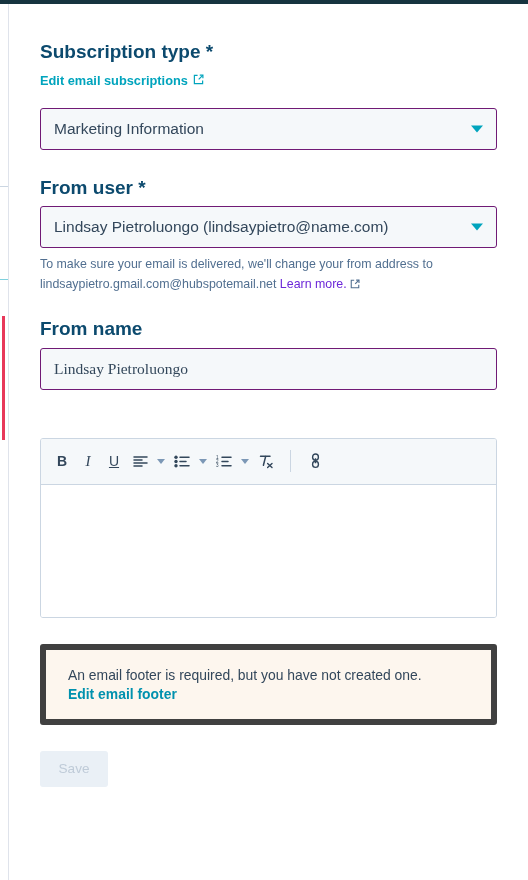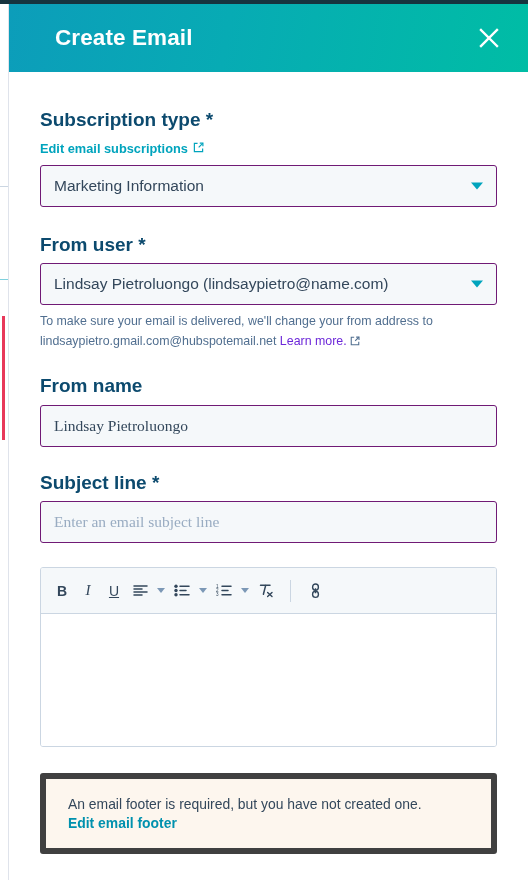--- a/index.html
+++ b/index.html
@@ -118,21 +118,21 @@
   }
 
   .sublink {
     display: inline-flex;
     align-items: center;
     gap: 5px;
     font-size: 12.8px;
     font-weight: 700;
     color: #00a4bd;
     text-decoration: none;
-    margin-bottom: 9px;
+    margin-bottom: 20px;
     cursor: pointer;
   }
 
   .ext-icon { display: inline-block; vertical-align: -1px; }
 
   
   .select-wrap {
     position: relative;
     width: 100%;
   }
@@ -280,28 +280,20 @@
 
 <div id="page-behind"></div>
 <div id="behind-rule-1"></div>
 <div id="behind-rule-2"></div>
 <div id="behind-accent"></div>
 <div id="panel-left-border"></div>
 <div id="behind-topbar"></div>
 
 <div id="modal">
 
-  <div id="modal-header">
-    <div id="modal-title">Create Email</div>
-    <div id="close-btn">
-      <svg width="22" height="22" viewBox="0 0 22 22" aria-hidden="true">
-        <path d="M3 3 L19 19 M19 3 L3 19" stroke="#ffffff" stroke-width="2.4" stroke-linecap="square" fill="none"></path>
-      </svg>
-    </div>
-  </div>
 
   <div id="modal-body">
 
     
     <div class="field-block">
       <div class="field-label">Subscription type *</div>
       <a class="sublink">
         <span>Edit email subscriptions</span>
         <span class="ext-icon">
           <svg width="11" height="11" viewBox="0 0 12 12" aria-hidden="true">
@@ -342,24 +334,20 @@
 
     
     <div class="field-block">
       <div class="field-label">From name</div>
       <input class="form-control" type="text" value="Lindsay Pietroluongo" style="">
     </div>
 
     <div class="spacer-24"></div>
 
     
-    <div class="field-block">
-      <div class="field-label">Subject line *</div>
-      <input class="form-control" type="text" placeholder="Enter an email subject line" style="">
-    </div>
 
     <div class="spacer-24"></div>
 
     
     <div class="field-block">
       <div id="editor">
         <div id="editor-toolbar">
 
           <div class="tb-btn" style="font-weight:700;font-size:14px;">B</div>
           <div class="tb-btn" style="font-style:italic;font-family:'Liberation Serif',serif;font-size:15px;">I</div>

